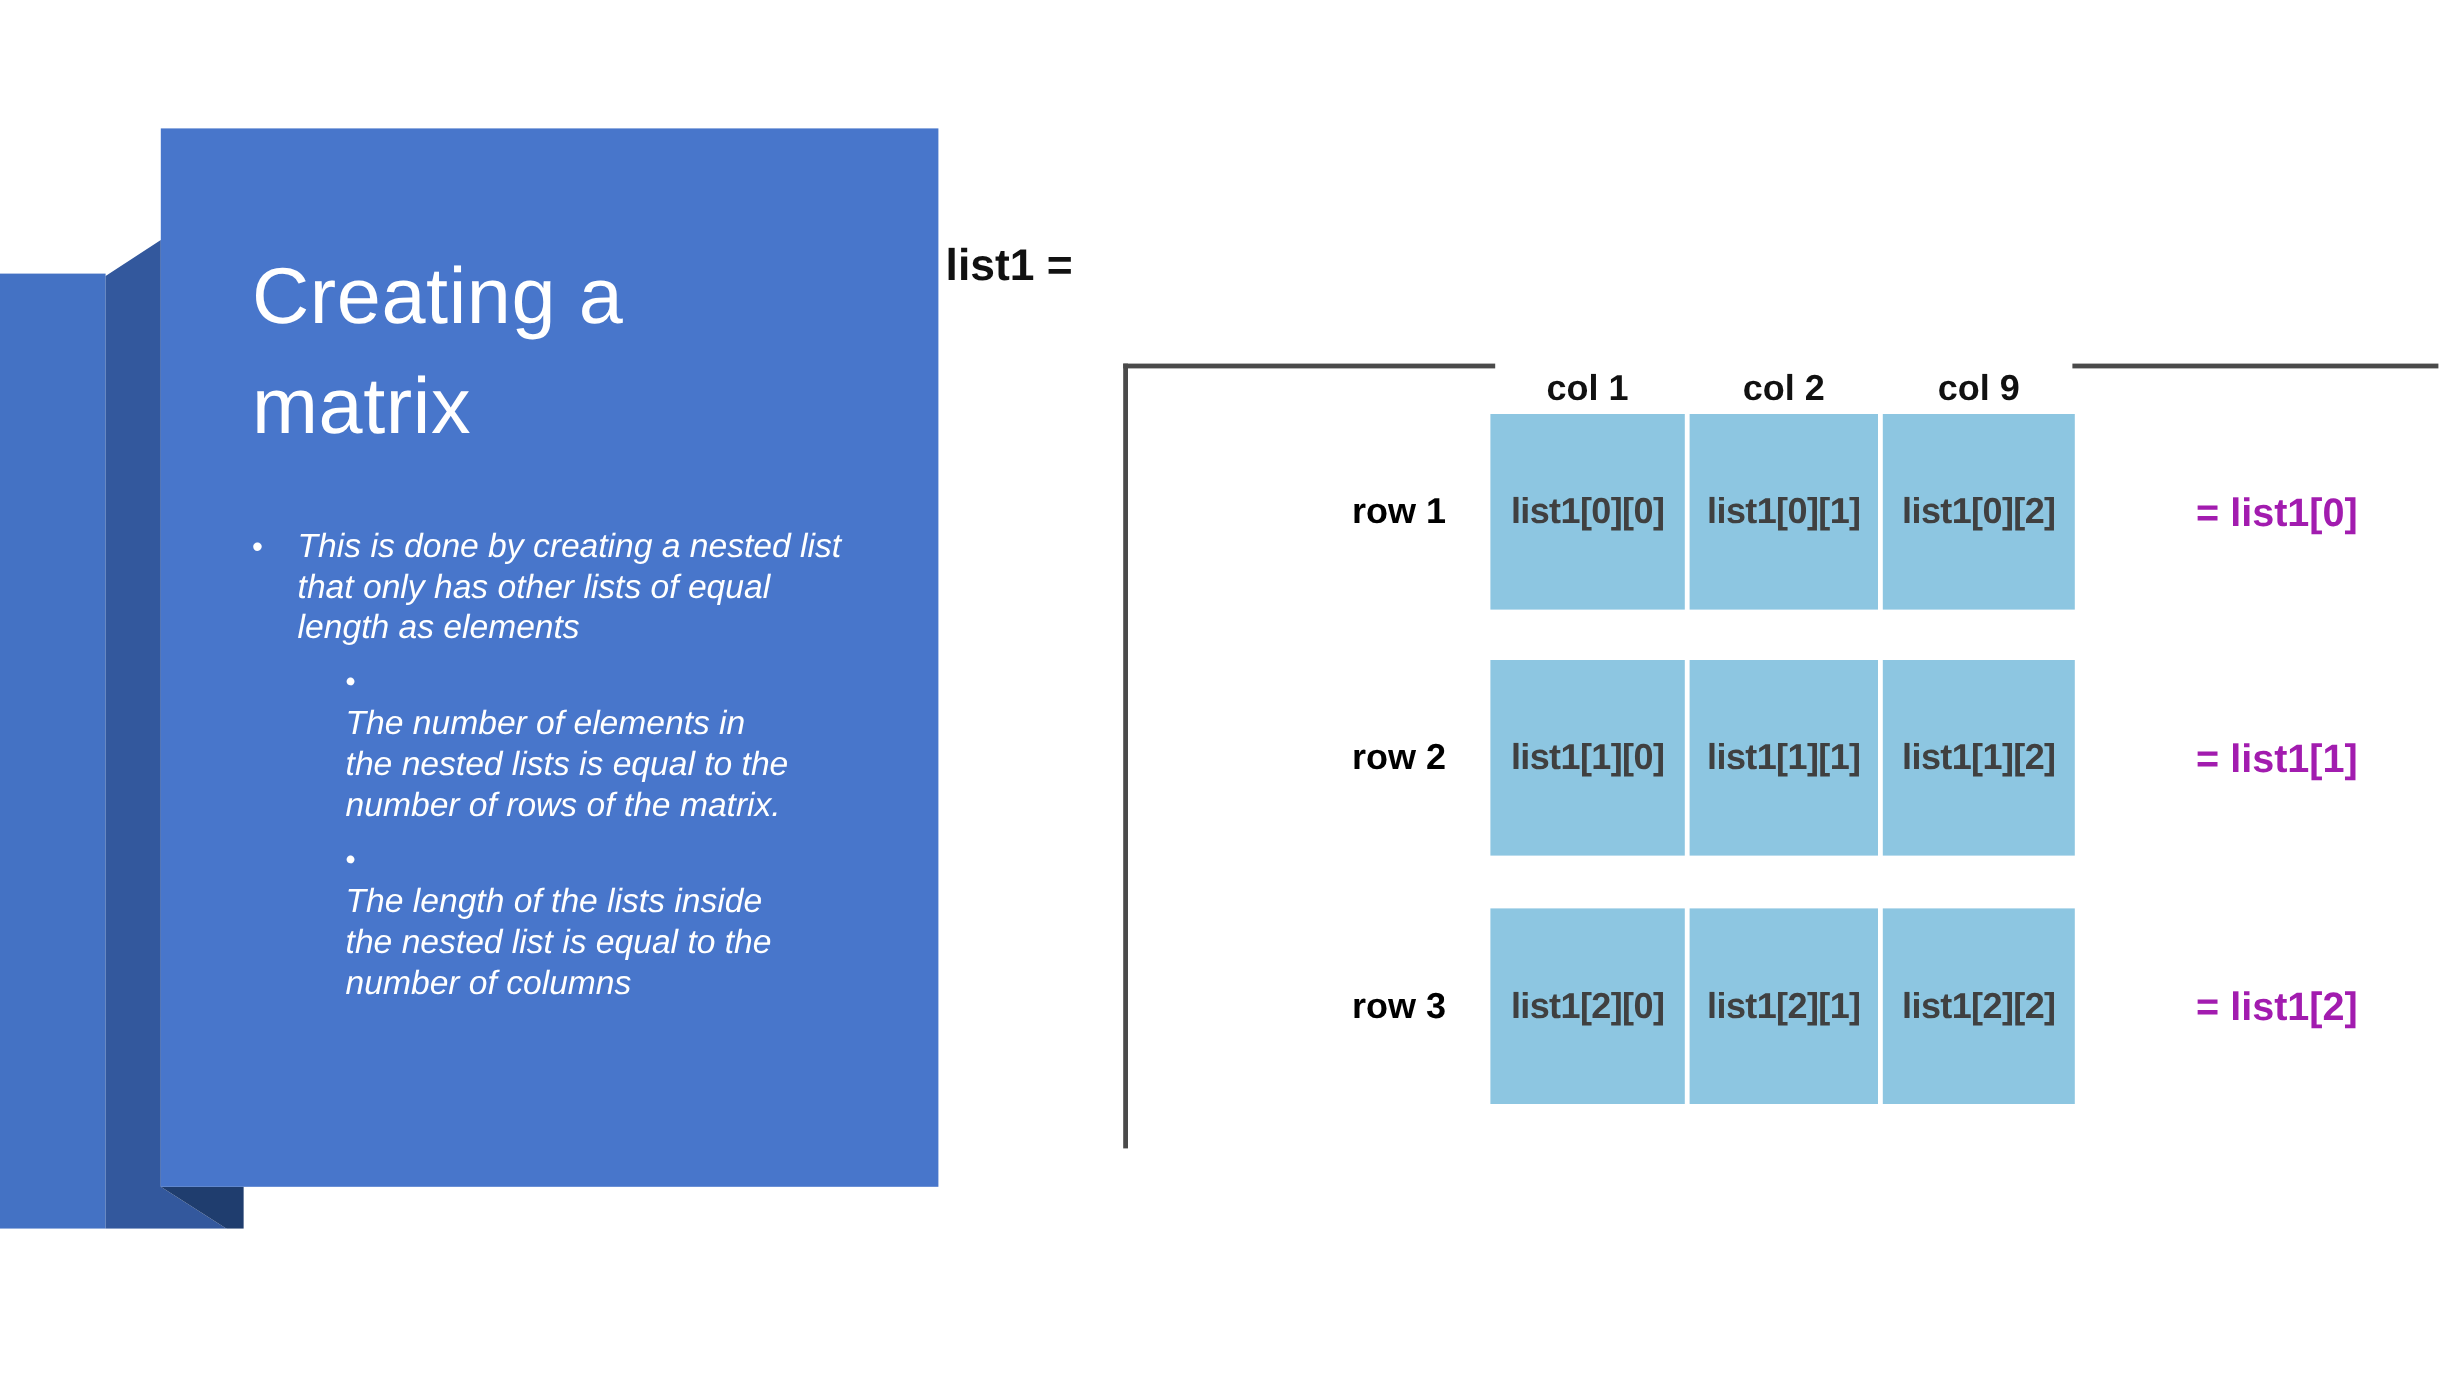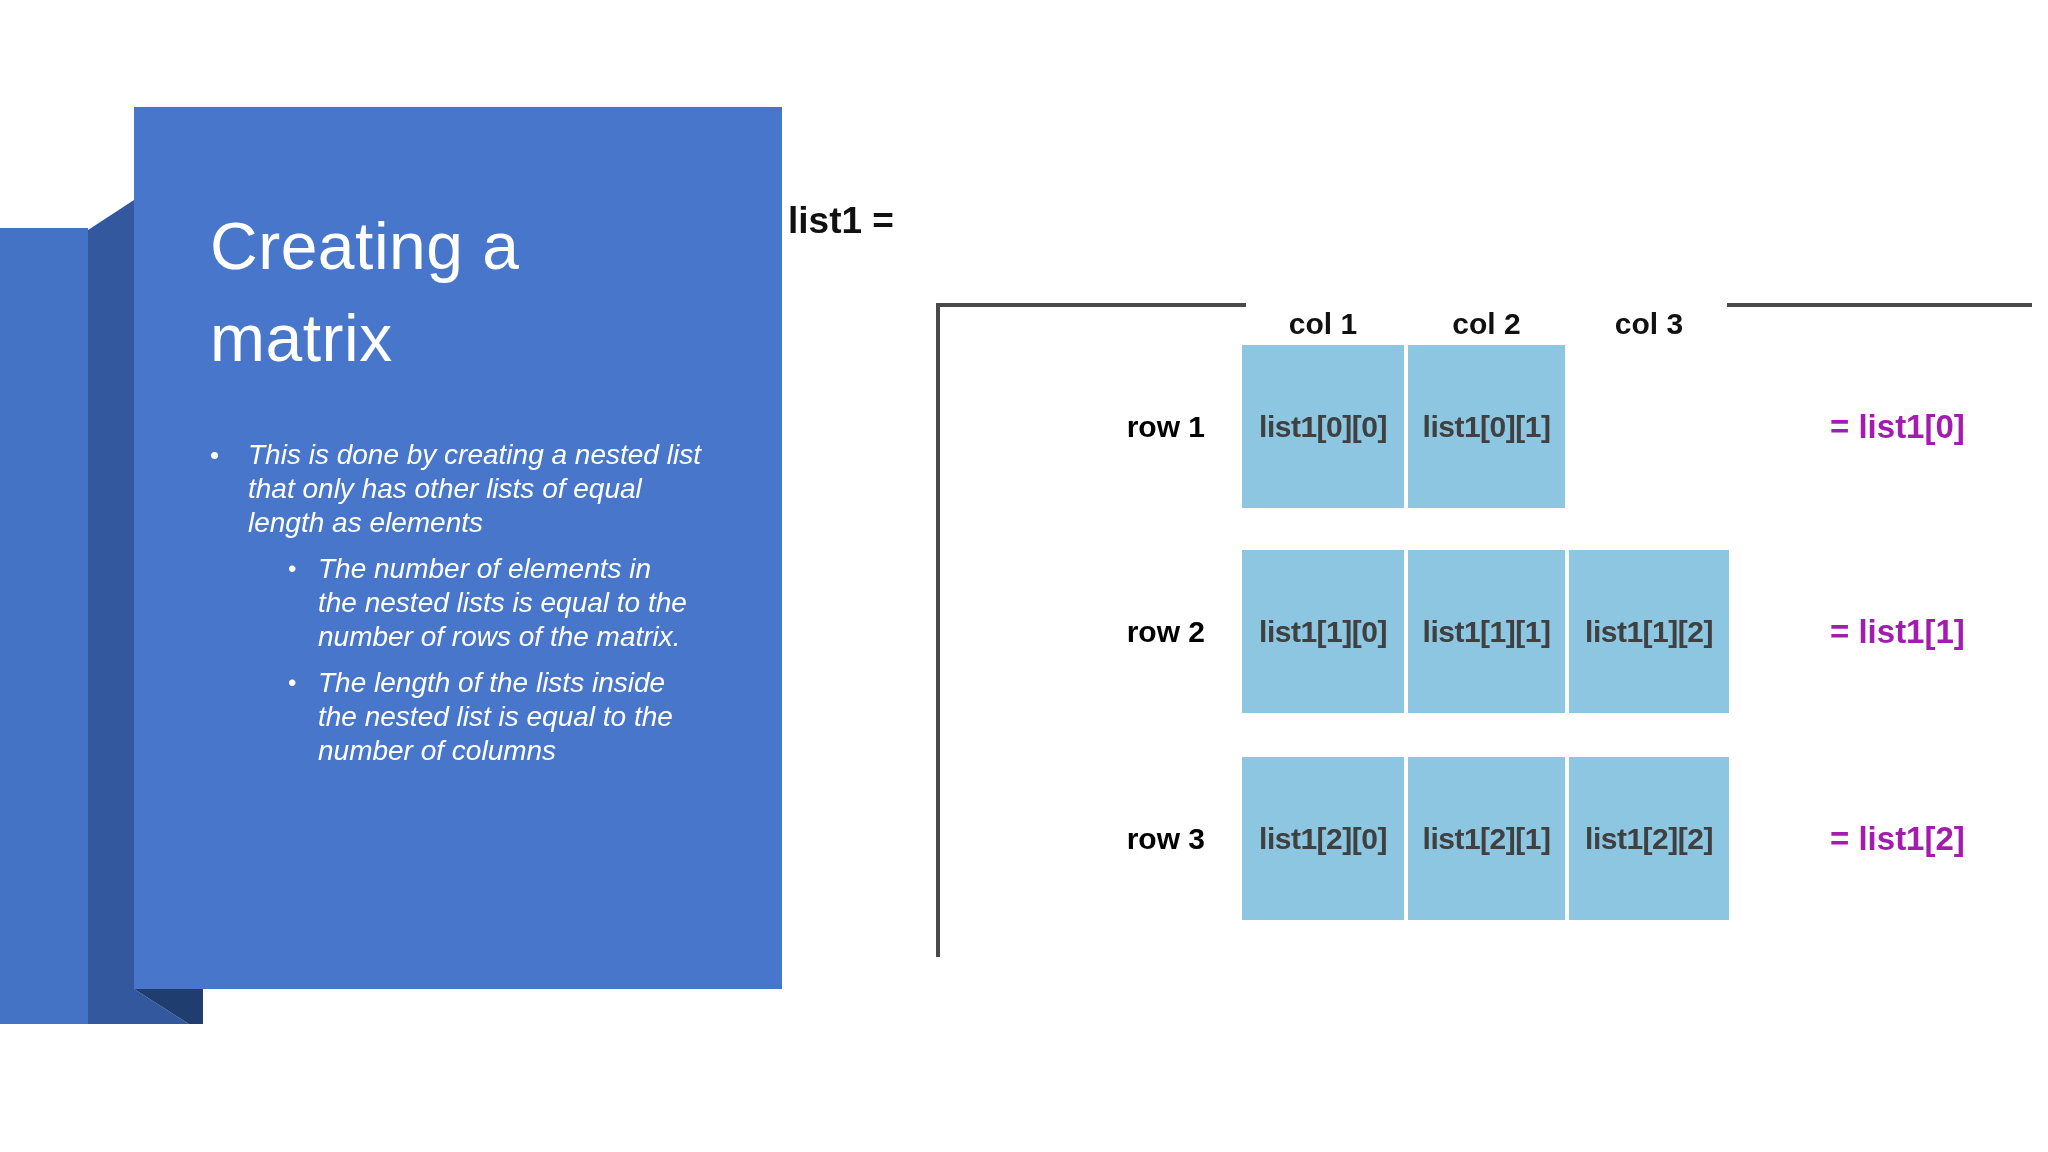--- a/index.html
+++ b/index.html
@@ -36,21 +36,21 @@
     line-height: 34px;
   }
   .bullet { display: flex; }
   .bullet .marker {
     flex: 0 0 38px;
     text-align: left;
     font-size: 26px;
   }
   .bullet .marker::before { content: "\2022"; }
   .bullet .btext { white-space: pre-line; font-style: italic; }
-  .bullet.lvl2 { margin-left: 78px; margin-top: 12px; }
+  .bullet.lvl2 { margin-left: 78px; margin-top: 12px; flex-direction: column; }
   .bullet.lvl2 .marker { flex: 0 0 30px; font-size: 24px; }
 
   
   .list-label {
     position: absolute;
     left: 788px;
     top: 200px;
     font-size: 37px;
     font-weight: 700;
     color: #111111;
@@ -166,30 +166,31 @@
 
   <div class="list-label">list1 =</div>
 
   <div class="dline vline"></div>
   <div class="dline hline-left"></div>
   <div class="dline hline-right"></div>
 
   <div class="col-headers">
     <div class="ch">col 1</div>
     <div class="ch">col 2</div>
-    <div class="ch">col 3</div>
+    <div class="ch">col 9</div>
   </div>
 
   <div class="row-label r0">row 1</div>
   <div class="row-label r1">row 2</div>
   <div class="row-label r2">row 3</div>
 
   <div class="mrow r0">
     <div class="cell">list1[0][0]</div>
     <div class="cell">list1[0][1]</div>
+    <div class="cell">list1[0][2]</div>
   </div>
   <div class="mrow r1">
     <div class="cell">list1[1][0]</div>
     <div class="cell">list1[1][1]</div>
     <div class="cell">list1[1][2]</div>
   </div>
   <div class="mrow r2">
     <div class="cell">list1[2][0]</div>
     <div class="cell">list1[2][1]</div>
     <div class="cell">list1[2][2]</div>

